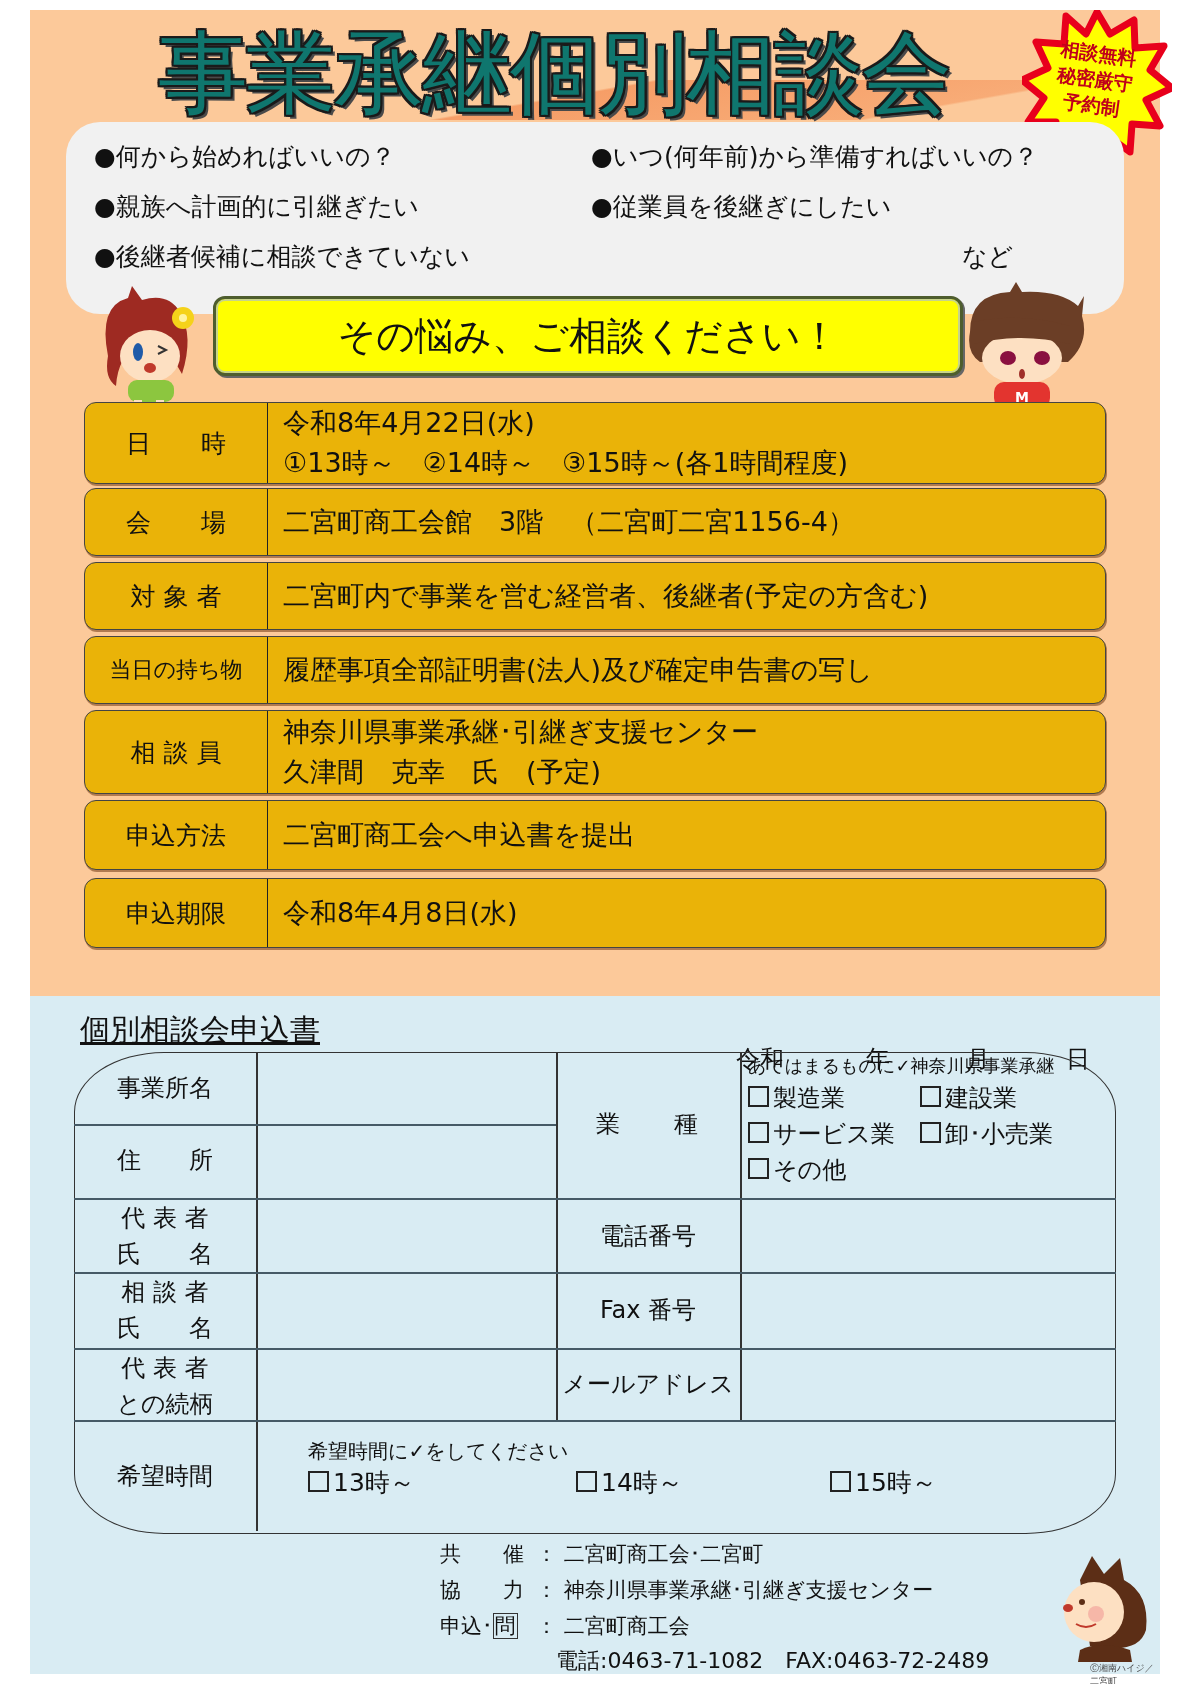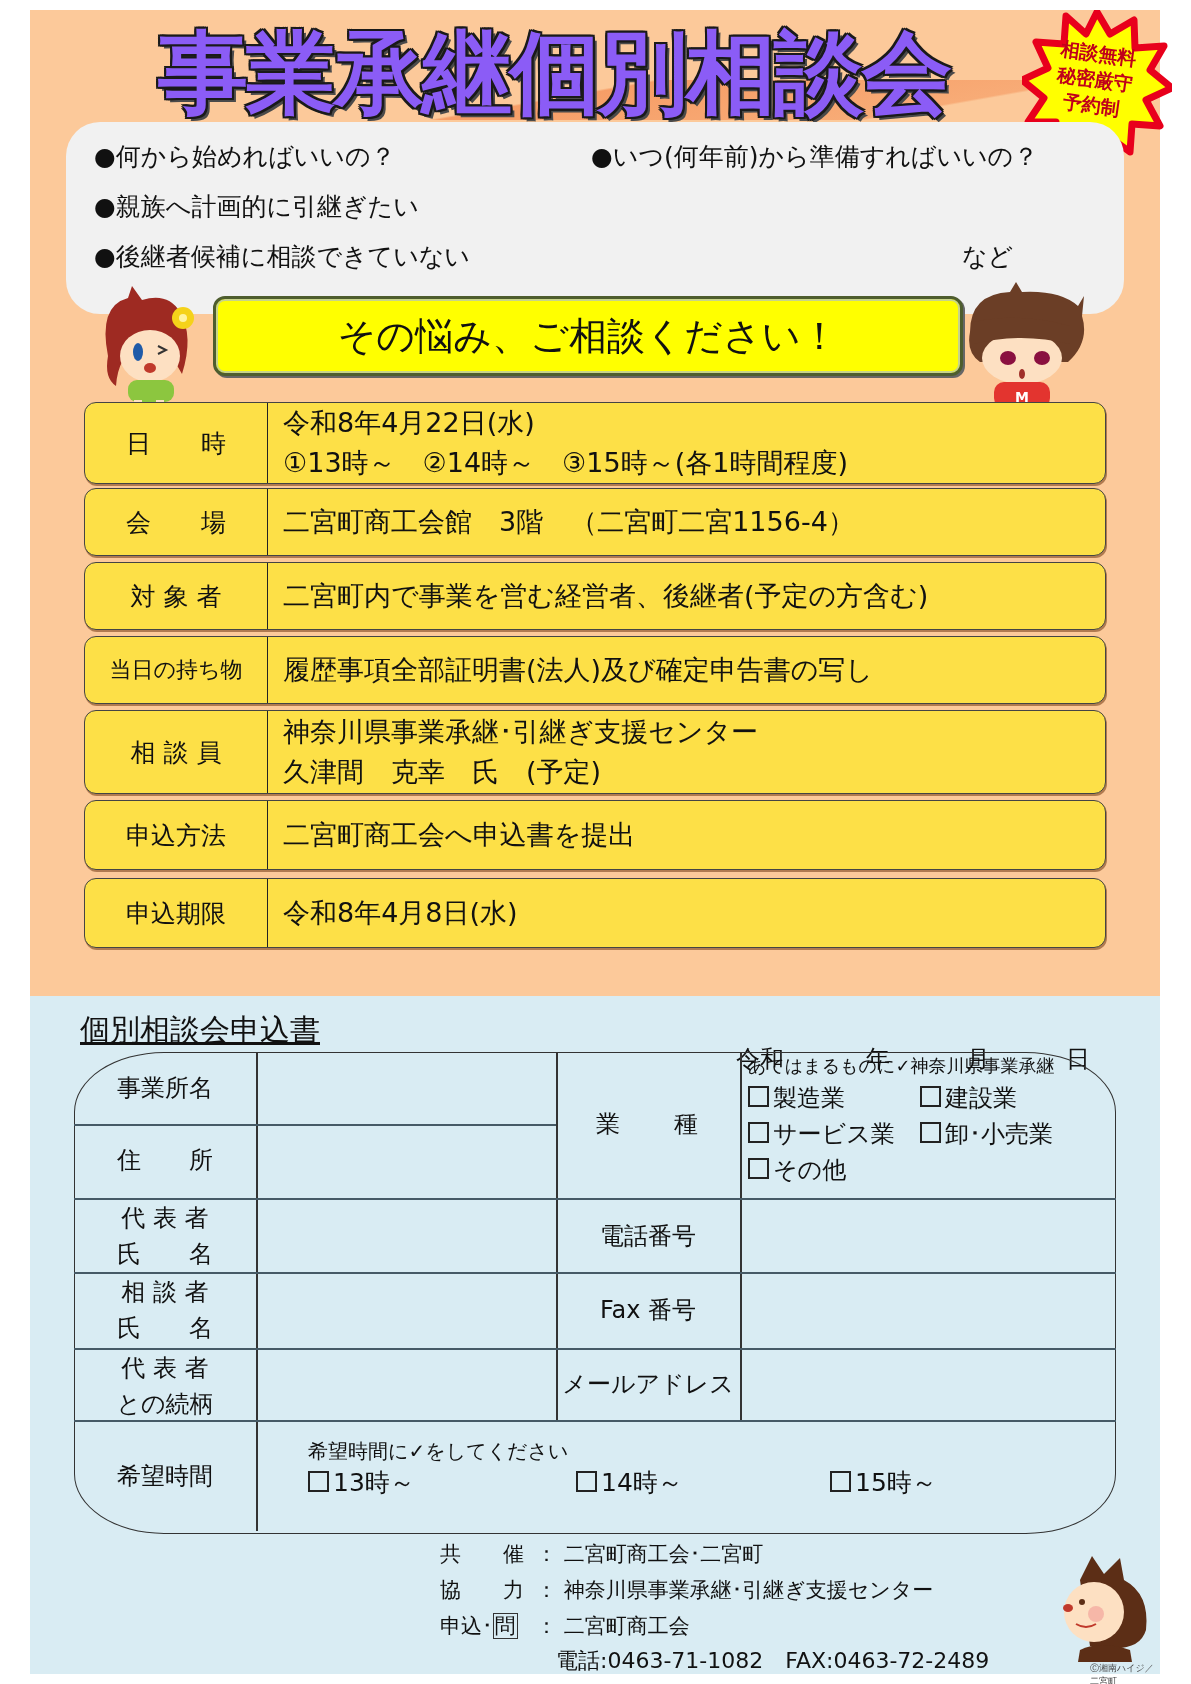--- a/index.html
+++ b/index.html
@@ -12,22 +12,22 @@
   .bottom-area { position:absolute; left:0; top:986px; width:1130px; height:678px; background:#d9ecf3; }
 
   
   .stripe {
     position:absolute; left:70px; top:70px; width:1000px; height:40px;
     background:linear-gradient(170deg, transparent 45%, #f5965e 46%, #f7a670 80%, transparent 81%);
     opacity:.85;
   }
   .title {
     position:absolute; left:128px; top:8px; width:900px; height:110px;
-    font-family:"DejaVu Sans", sans-serif; font-weight:bold; font-size:90px; line-height:110px;
-    color:#8b5cf6; letter-spacing:-2px; white-space:nowrap;
+    font-family:"DejaVu Sans", sans-serif; font-weight:normal; font-size:90px; line-height:110px;
+    color:#0f766e; letter-spacing:-2px; white-space:nowrap;
     text-shadow:
       -2px -2px 0 #1a1a1a, 2px -2px 0 #1a1a1a, -2px 2px 0 #1a1a1a, 2px 2px 0 #1a1a1a,
       0 -2px 0 #1a1a1a, 0 2px 0 #1a1a1a, -2px 0 0 #1a1a1a, 2px 0 0 #1a1a1a,
       4px 4px 0 #4a4a4a;
   }
   .burst { position:absolute; left:992px; top:0px; width:150px; height:150px; }
   .burst-text {
     position:absolute; left:1005px; top:30px; width:120px; text-align:center;
     font-weight:bold; font-size:19px; line-height:26px; color:#c0001a; transform:rotate(8deg);
   }
@@ -43,21 +43,21 @@
   .banner {
     position:absolute; left:183px; top:286px; width:744px; height:74px;
     background:#ffff00; border:3px solid #4e5d2e; border-radius:12px;
     box-shadow: inset 0 0 0 2px #c8d48a, 2px 2px 0 #666;
     text-align:center; font-size:38px; line-height:74px;
   }
   .char { position:absolute; }
 
   
   .info-row {
-    position:absolute; left:54px; width:1020px; background:#fde047;
+    position:absolute; left:54px; width:1020px; background:#eab308;
     border:1.5px solid #444; border-radius:12px; box-shadow:1px 2px 0 #b07a50;
   }
   .info-label {
     position:absolute; left:0; top:0; bottom:0; width:182px; border-right:1.5px solid #222;
     display:flex; align-items:center; justify-content:center; font-size:25px;
   }
   .info-value { position:absolute; left:198px; top:0; bottom:0; right:10px; display:flex; flex-direction:column; justify-content:center; font-size:27px; line-height:40px; white-space:nowrap; }
 
   
   .form-title { position:absolute; left:50px; top:1000px; font-size:30px;text-decoration:underline; }
@@ -91,20 +91,21 @@
     <div>相談無料</div>
     <div>秘密厳守</div>
     <div>予約制</div>
   </div>
 
   <div class="worries">
     <div class="worry" style="left:28px;top:20px">●何から始めればいいの？</div>
     <div class="worry" style="left:28px;top:70px">●親族へ計画的に引継ぎたい</div>
     <div class="worry" style="left:28px;top:120px">●後継者候補に相談できていない</div>
     <div class="worry" style="left:525px;top:20px">●いつ(何年前)から準備すればいいの？</div>
+    <div class="worry" style="left:525px;top:70px">●従業員を後継ぎにしたい</div>
     <div class="worry" style="left:896px;top:120px">など</div>
   </div>
 
   <svg class="char" style="left:68px;top:276px" width="110" height="126" viewBox="0 0 110 126">
     <path d="M10,70 Q0,20 30,12 L34,0 L44,14 Q70,6 82,26 Q96,50 84,88 Q70,60 40,60 Q20,70 18,100 Q6,92 10,70Z" fill="#9e2a22"></path>
     <ellipse cx="52" cy="70" rx="30" ry="26" fill="#fde0c2"></ellipse>
     <ellipse cx="40" cy="66" rx="5" ry="9" fill="#1e5aa8"></ellipse>
     <path d="M60,60 l8,4 l-8,4" stroke="#333" stroke-width="2" fill="none"></path>
     <ellipse cx="52" cy="82" rx="6" ry="5" fill="#c0392b"></ellipse>
     <circle cx="85" cy="32" r="11" fill="#f5d21a"></circle>

